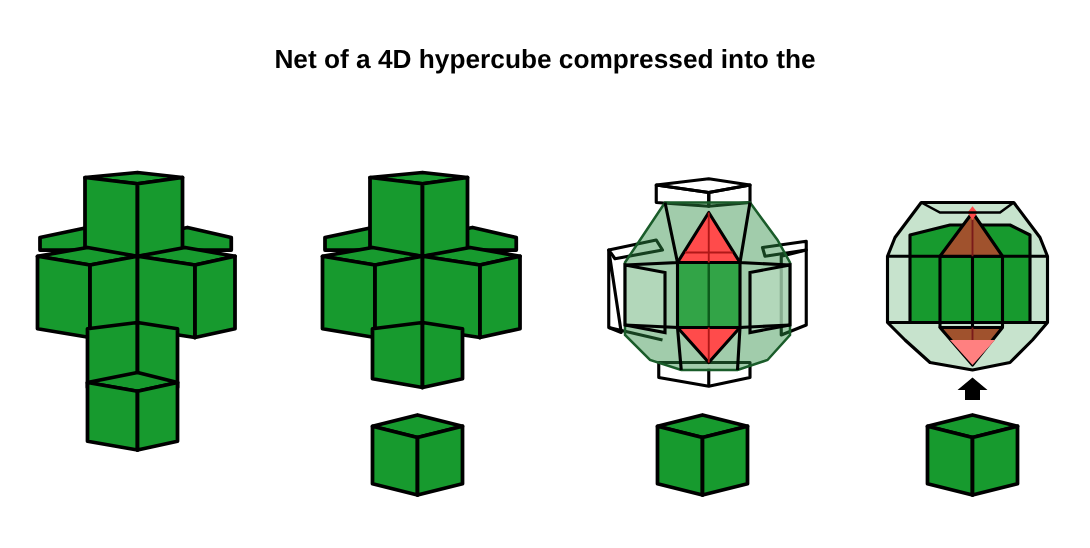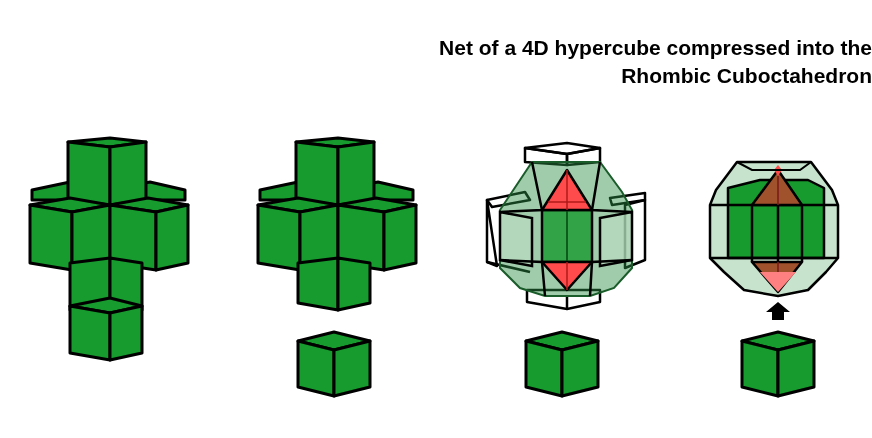--- a/index.html
+++ b/index.html
@@ -1,26 +1,25 @@
 <!DOCTYPE html>
 <html><head>
 <meta charset="utf-8">
 <style>
   html, body { margin:0; padding:0; background:#ffffff; }
   body { width:872px; height:438px; position:relative; overflow:hidden; font-family:"Liberation Sans", sans-serif; }
-  .title { position:absolute; left:0; top:34px; width:872px; text-align:right; font-weight:bold; font-size:21px; line-height:28px; color:#000; }
+  .title { position:absolute; left:0; top:34px; width:872px; text-align:center; font-weight:bold; font-size:21px; line-height:28px; color:#000; }
   .title div { white-space:nowrap; }
   svg.stage { position:absolute; left:0; top:0; }
 </style>
 </head>
 <body>
 
 <div class="title">
   <div>Net of a 4D hypercube compressed into the</div>
-  <div>Rhombic Cuboctahedron</div>
 </div>
 
 <svg class="stage" width="872" height="438" viewBox="0 0 872 438">
   <defs>
 
     <g id="cube">
       <polygon points="0,8 36,0 72,8 36,16" fill="#179a2e" stroke="#000" stroke-width="3" stroke-linejoin="round"></polygon>
       <polygon points="0,8 36,16 36,76 0,68" fill="#179a2e" stroke="#000" stroke-width="3" stroke-linejoin="round"></polygon>
       <polygon points="36,16 72,8 72,68 36,76" fill="#179a2e" stroke="#000" stroke-width="3" stroke-linejoin="round"></polygon>
     </g>

